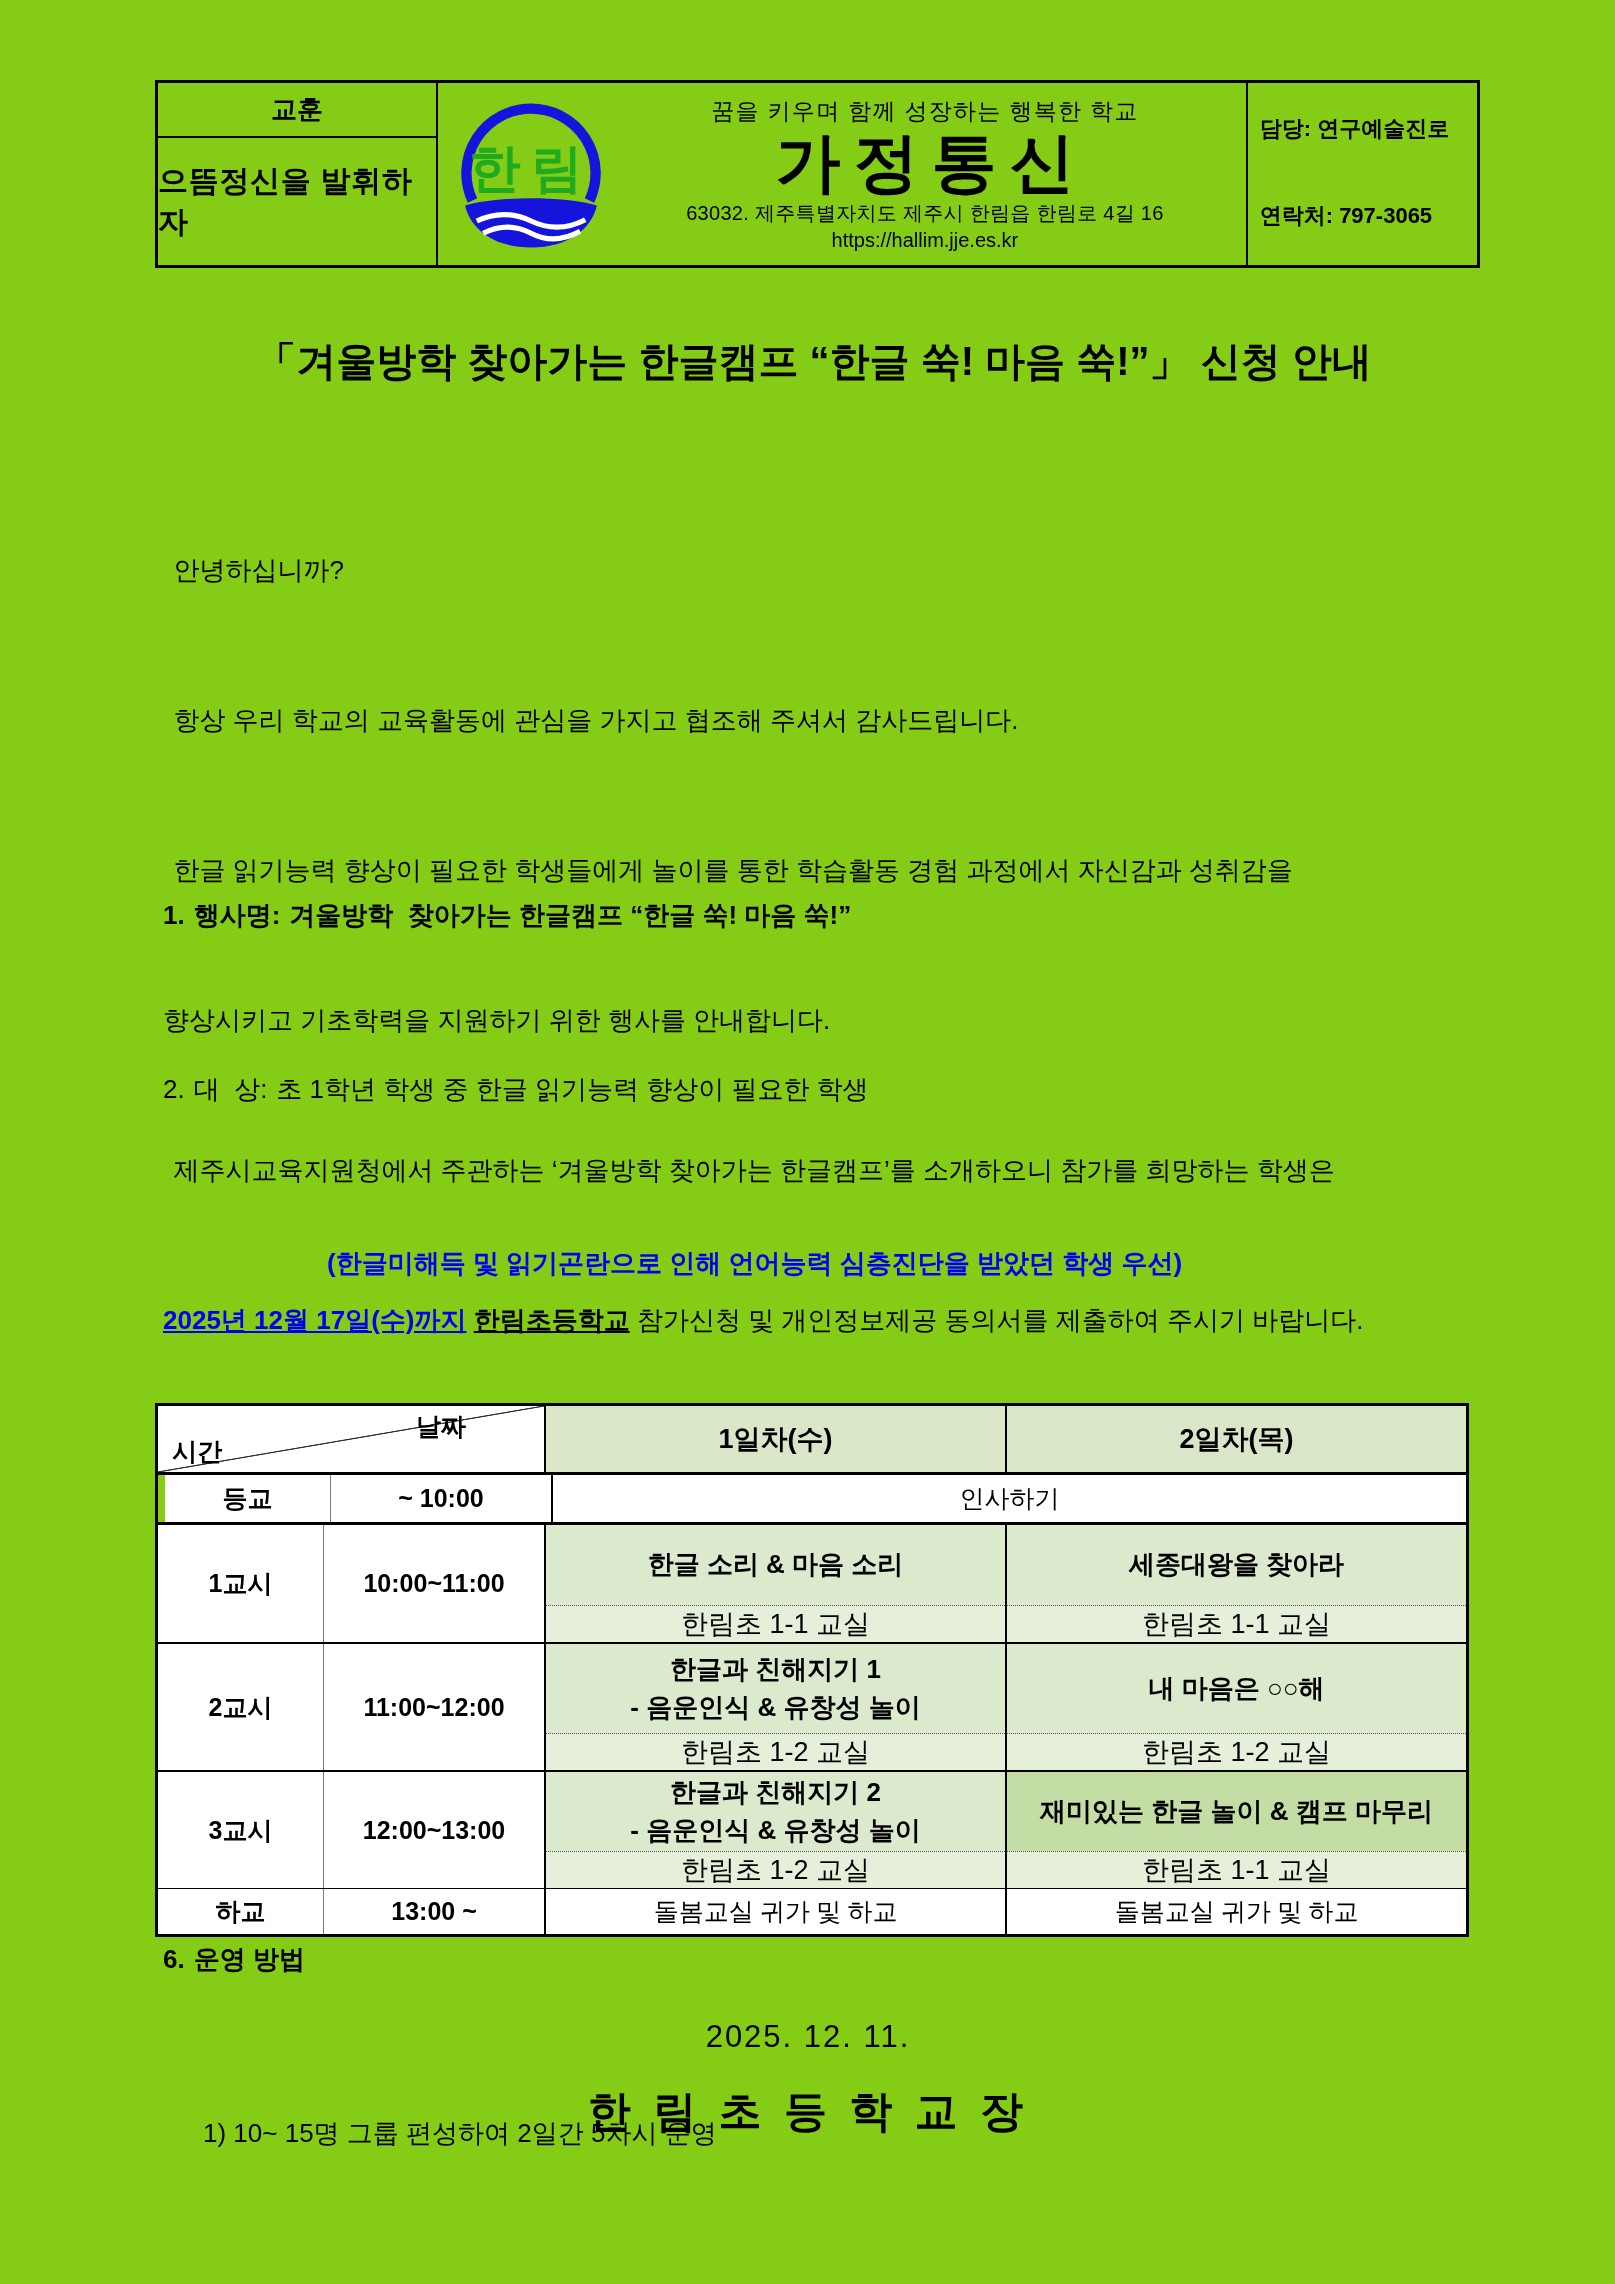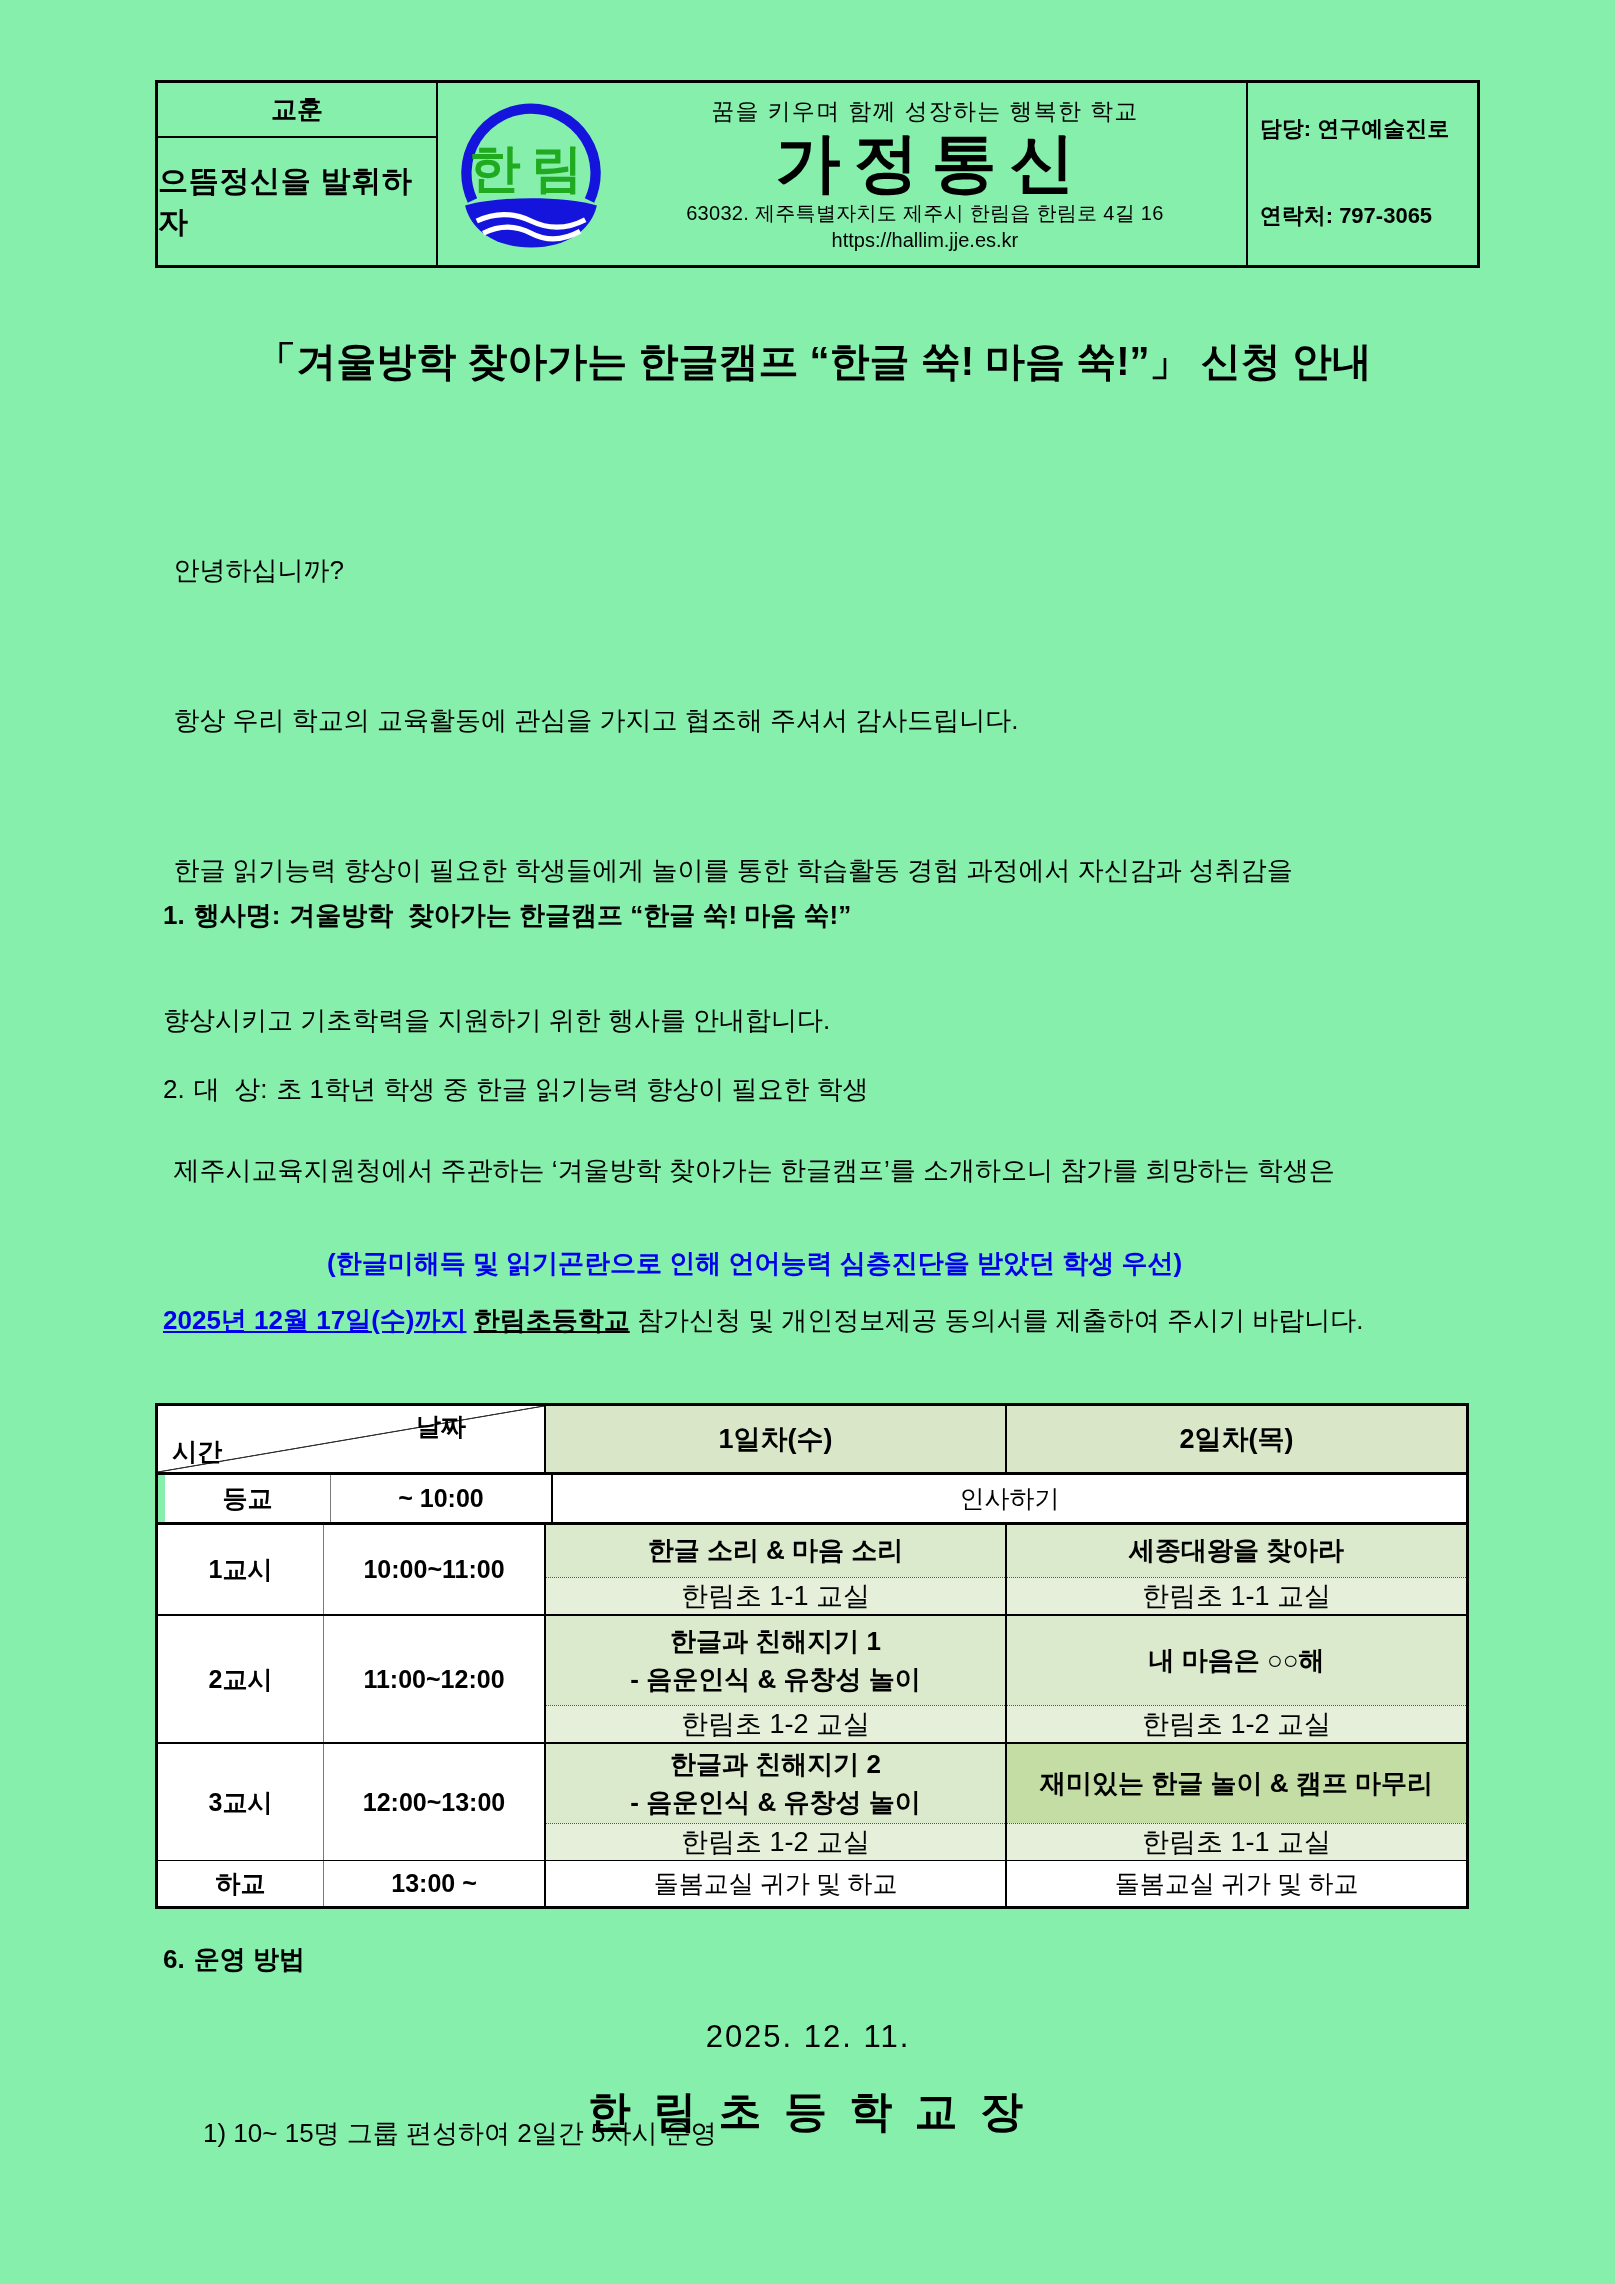--- a/index.html
+++ b/index.html
@@ -1,18 +1,18 @@
 <!DOCTYPE html>
 <html style="font-size:10.4px"><head>
 <meta charset="utf-8">
 <style>
   * { margin:0; padding:0; box-sizing:border-box; }
   html,body { background:#fff; }
   .page {
-    position:relative; width:1616px; height:2284px; background:#86efac;
+    position:relative; width:1616px; height:2284px; background:#84cc16;
     font-family:"Liberation Sans", sans-serif; color:#000;
   }
 
   
   .hdr {
     position:absolute; left:155px; top:80px; width:1325px; height:188px;
     border:3.9px solid #000; display:flex;
   }
   .hdr-left { width:280px; border-right:2px solid #000; display:flex; flex-direction:column; }
   .hdr-motto-label {
@@ -61,21 +61,21 @@
   .corner-time { position:absolute; bottom:3.9px; left:14.3px; font-size:25px; font-weight:bold; }
   .tt-day { flex:1; background:#d9e7c8; border-left:2px solid #000;
     display:flex; align-items:center; justify-content:center; font-size:27px; font-weight:bold; }
   .c1 { width:166px; border-right:1.3px solid #7a7a7a; display:flex; align-items:center; justify-content:center;
     font-size:25px; font-weight:bold; background:#fff; }
   .c2 { width:220px; display:flex; align-items:center; justify-content:center;
     font-size:25px; font-weight:bold; background:#fff; }
   .cmerge { flex:1; border-left:2px solid #000; display:flex; align-items:center; justify-content:center;
     font-family:"Liberation Serif", serif; font-size:25px; background:#fff; }
   .r-deungyo { height:50px; border-bottom:3.3px solid #000;padding-left:7px; }
-  .r-p1 { height:91px; border-bottom:2px solid #000; }
+  .r-p1 { height:119px; border-bottom:2px solid #000; }
   .r-p2 { height:128px; border-bottom:2px solid #000; }
   .r-p3 { height:117px; border-bottom:1.3px solid #000; }
   .r-hagyo { height:45px; }
   .cday { flex:1; border-left:2px solid #000; display:flex; flex-direction:column; }
   .cday.serif { flex-direction:row; align-items:center; justify-content:center;
     font-family:"Liberation Serif", serif; font-size:25px; background:#fff; }
   .act { flex:1; background:#dbe9cc; display:flex; flex-direction:column; align-items:center; justify-content:center;
     font-size:26px; font-weight:bold; text-align:center; line-height:1.45; padding:0 19.6px; }
   .act.hl { background:#c3dda4; }
   .room { height:37px; background:#e5efda; border-top:1.3px dotted #555;

